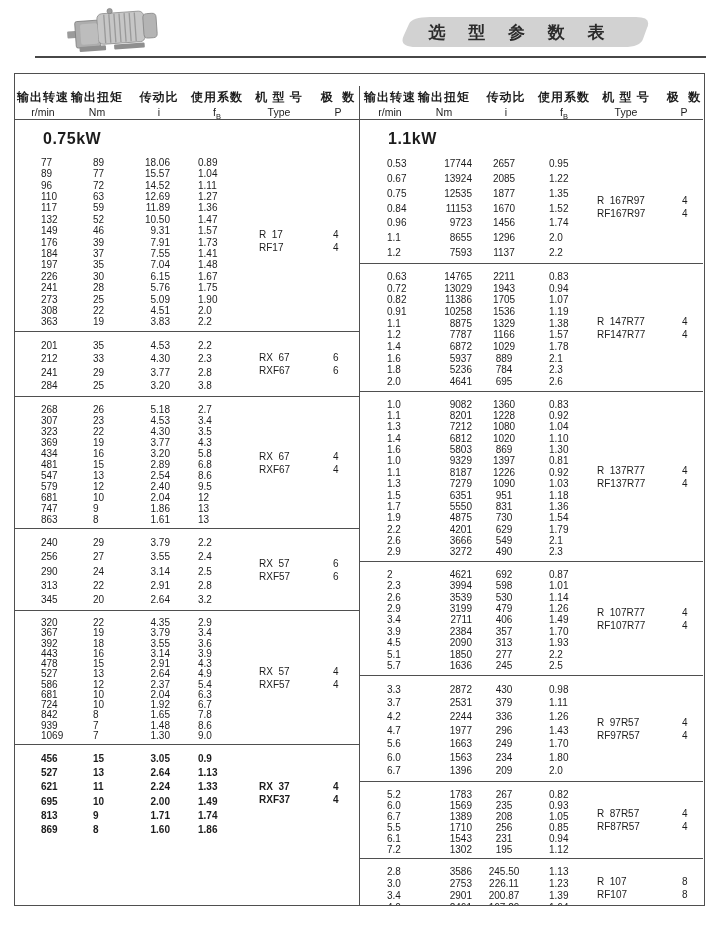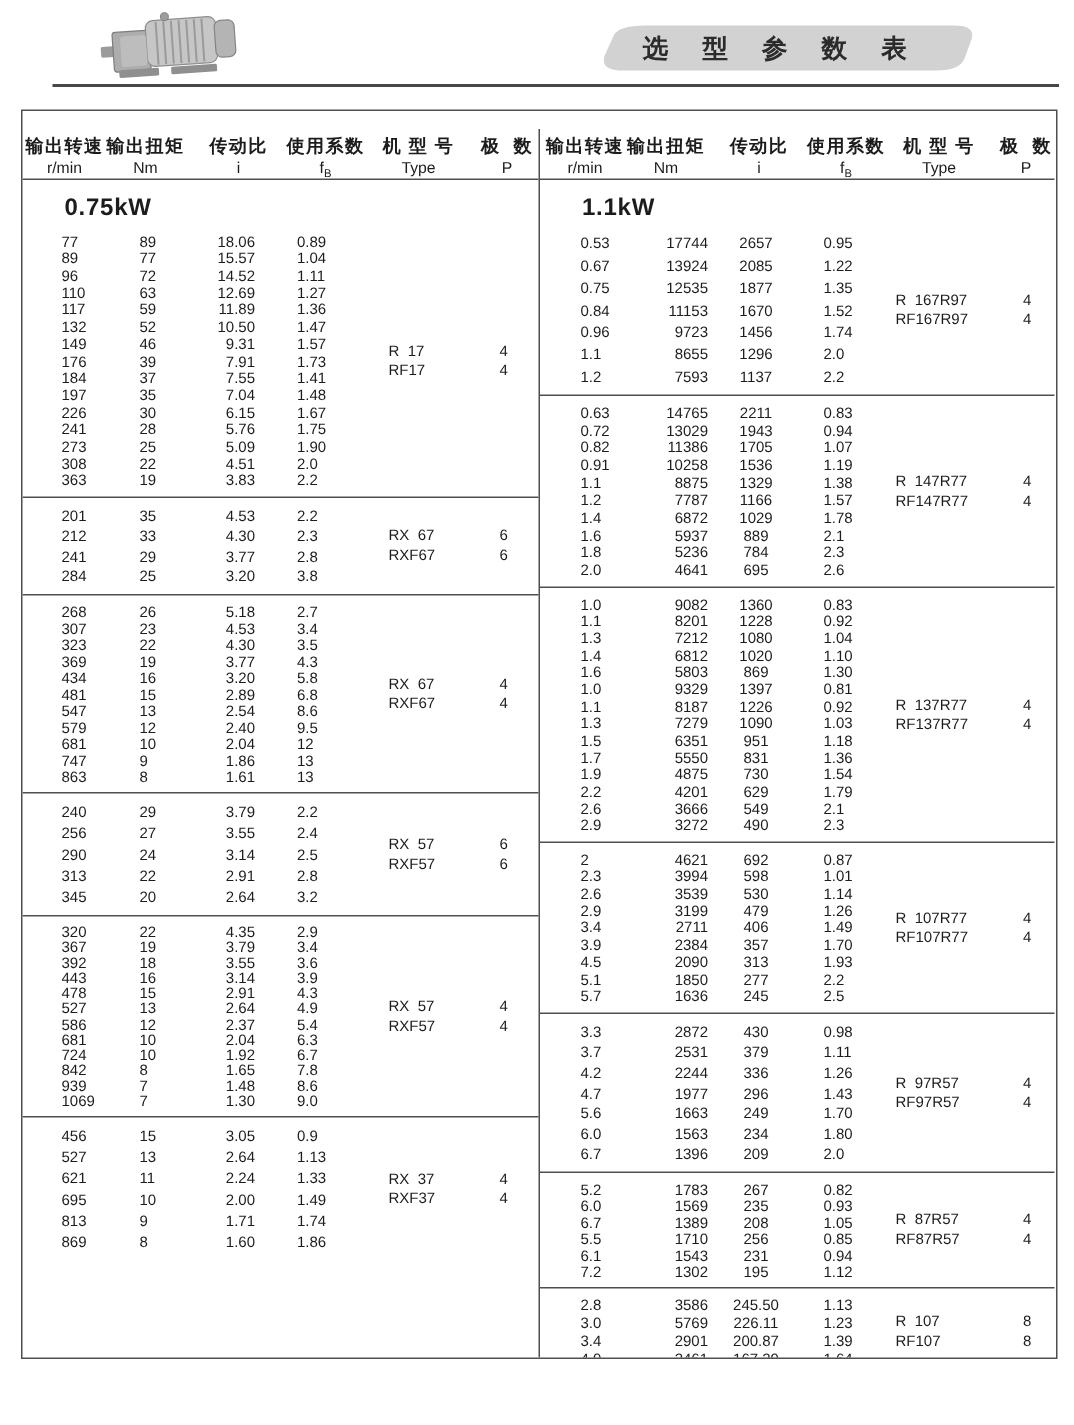--- a/index.html
+++ b/index.html
@@ -418,21 +418,21 @@
             <div class="row">
               <span class="cell c0">1069</span>
               <span class="cell c1">7</span>
               <span class="cell c2">1.30</span>
               <span class="cell c3">9.0</span>
             </div>
             <div class="type-col"><div>RX  57</div><div>RXF57</div></div>
             <div class="p-col"><div>4</div><div>4</div></div>
           </div>
         </div>
-        <div class="block last" style="height: 172px;">
+        <div class="block last" style="height: 172px; font-weight: bold;">
           <div class="rows" style="flex: 0 0 auto; height: 95px;">
             <div class="row">
               <span class="cell c0">456</span>
               <span class="cell c1">15</span>
               <span class="cell c2">3.05</span>
               <span class="cell c3">0.9</span>
             </div>
             <div class="row">
               <span class="cell c0">527</span>
               <span class="cell c1">13</span>
@@ -855,21 +855,21 @@
         <div class="block last" style="height: 58px;">
           <div class="rows">
             <div class="row">
               <span class="cell c0">2.8</span>
               <span class="cell c1">3586</span>
               <span class="cell c2">245.50</span>
               <span class="cell c3">1.13</span>
             </div>
             <div class="row">
               <span class="cell c0">3.0</span>
-              <span class="cell c1">5769</span>
+              <span class="cell c1">2753</span>
               <span class="cell c2">226.11</span>
               <span class="cell c3">1.23</span>
             </div>
             <div class="row">
               <span class="cell c0">3.4</span>
               <span class="cell c1">2901</span>
               <span class="cell c2">200.87</span>
               <span class="cell c3">1.39</span>
             </div>
             <div class="row">

